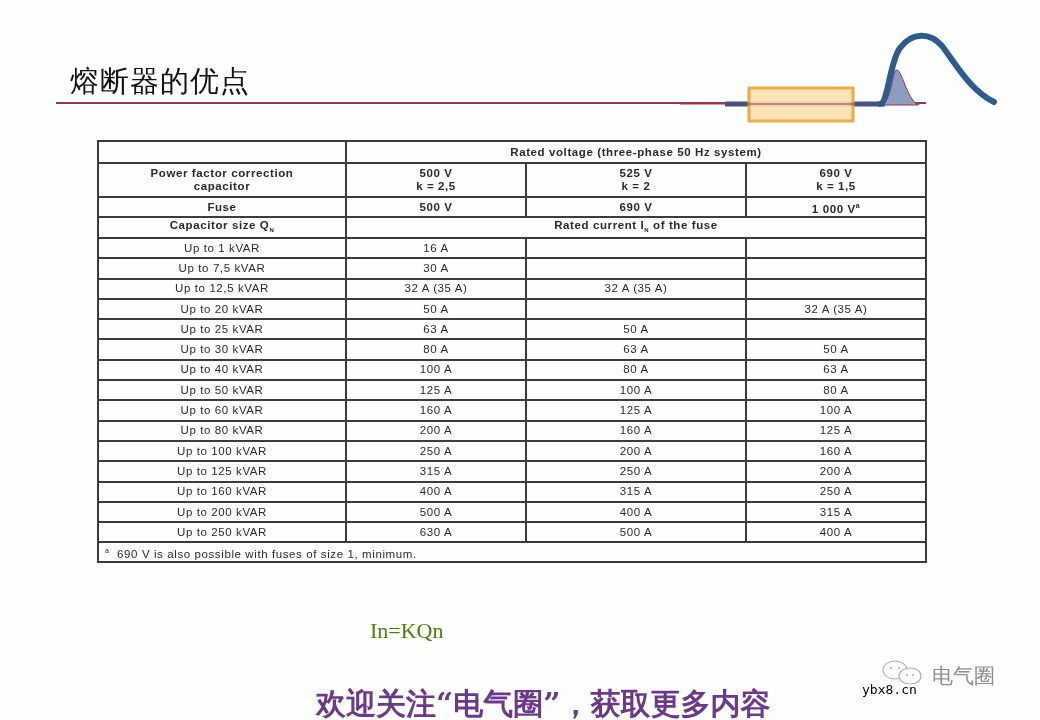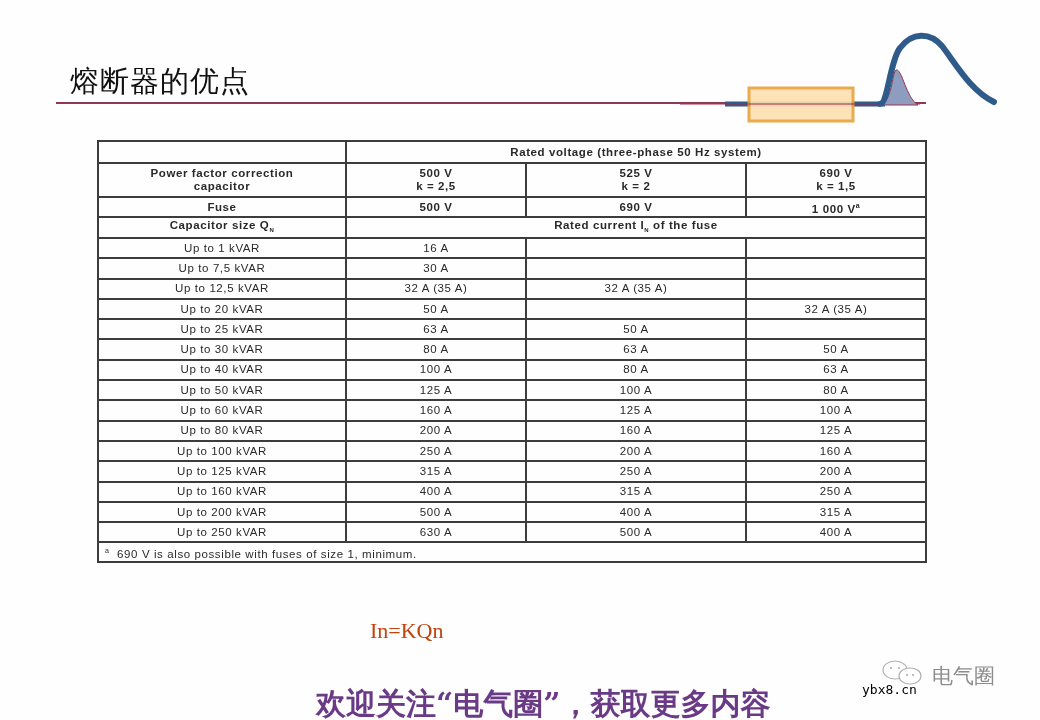--- a/index.html
+++ b/index.html
@@ -30,21 +30,21 @@
   table.fuse td.b { font-weight: bold; }
   table.fuse tr.h1 td { height: 20px; }
   table.fuse tr.h2 td { height: 32px; }
   table.fuse tr.h3 td { height: 18px; }
   table.fuse tr.h4 td { height: 19px; }
   table.fuse td.note { text-align: left; padding-left: 6px; height: 18px; }
   sup { font-size: 7px; vertical-align: 5px; }
   .sub { font-size: 6px; vertical-align: -3px; font-style: normal; }
   .formula {
     position: absolute; left: 370px; top: 618px;
-    font-family: "Liberation Serif", serif; font-size: 22px; color: #c2410c;
+    font-family: "Liberation Serif", serif; font-size: 22px; color: #4d7c0f;
   }
   .footer {
     position: absolute; left: 316px; top: 684px;
     font-family: "DejaVu Serif", "Liberation Serif", serif; font-weight: bold;
     font-size: 30px; color: #6a3a86;
   }
   .wm { position: absolute; left: 880px; top: 658px; color: #8a8a8a; }
   .wm-name { position: absolute; left: 932px; top: 662px; font-size: 21px; color: #8d8d8d; font-family: "DejaVu Sans", sans-serif; }
   .wm-url { position: absolute; left: 862px; top: 682px; font-size: 13px; color: #000000; font-family: "DejaVu Sans Mono", monospace; }
 </style>

